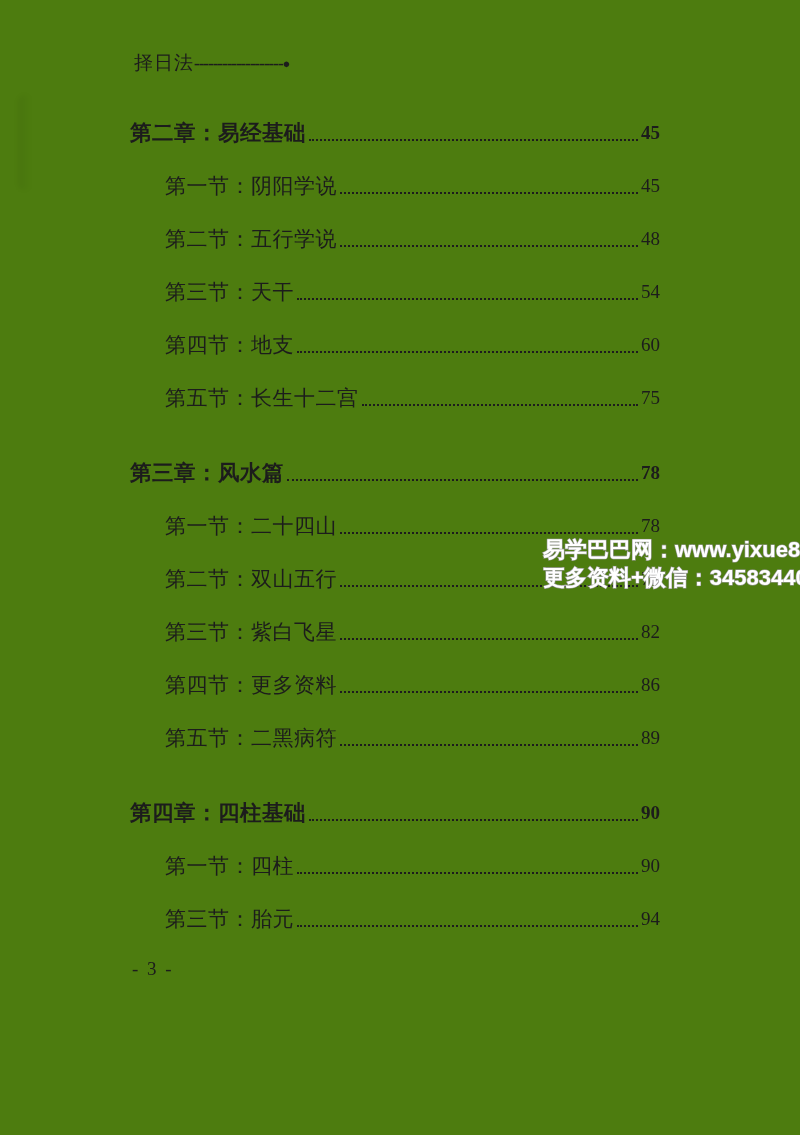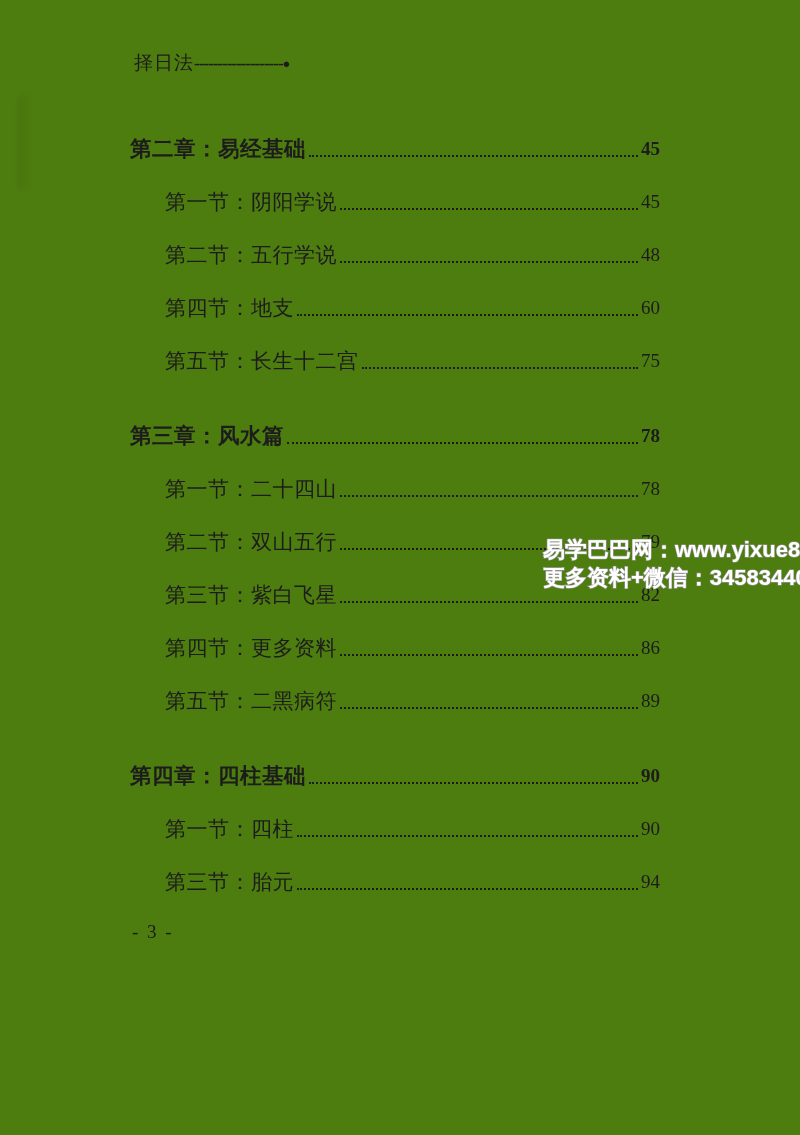--- a/index.html
+++ b/index.html
@@ -40,21 +40,21 @@
   .running-header .dashes {
     letter-spacing: -1px;
     font-weight: bold;
     font-size: 17px;
   }
   .running-header .bullet {
     font-size: 13px;
     vertical-align: 1px;
   }
   .toc {
-    margin-top: 58px;
+    margin-top: 42px;
     width: 530px;
     font-family: Liberation Serif, serif;
   }
   .toc-row {
     display: flex;
     align-items: flex-end;
     height: 28px;
     margin-bottom: 25px;
   }
   .toc-row.section {
@@ -127,20 +127,25 @@
       <span class="toc-label">第一节：阴阳学说</span>
       <span class="toc-dots"></span>
       <span class="toc-page">45</span>
     </div>
       <div class="toc-row section">
       <span class="toc-label">第二节：五行学说</span>
       <span class="toc-dots"></span>
       <span class="toc-page">48</span>
     </div>
       <div class="toc-row section">
+      <span class="toc-label">第三节：天干</span>
+      <span class="toc-dots"></span>
+      <span class="toc-page">54</span>
+    </div>
+      <div class="toc-row section">
       <span class="toc-label">第四节：地支</span>
       <span class="toc-dots"></span>
       <span class="toc-page">60</span>
     </div>
       <div class="toc-row section">
       <span class="toc-label">第五节：长生十二宫</span>
       <span class="toc-dots"></span>
       <span class="toc-page">75</span>
     </div>
       <div class="toc-row chapter gap">

